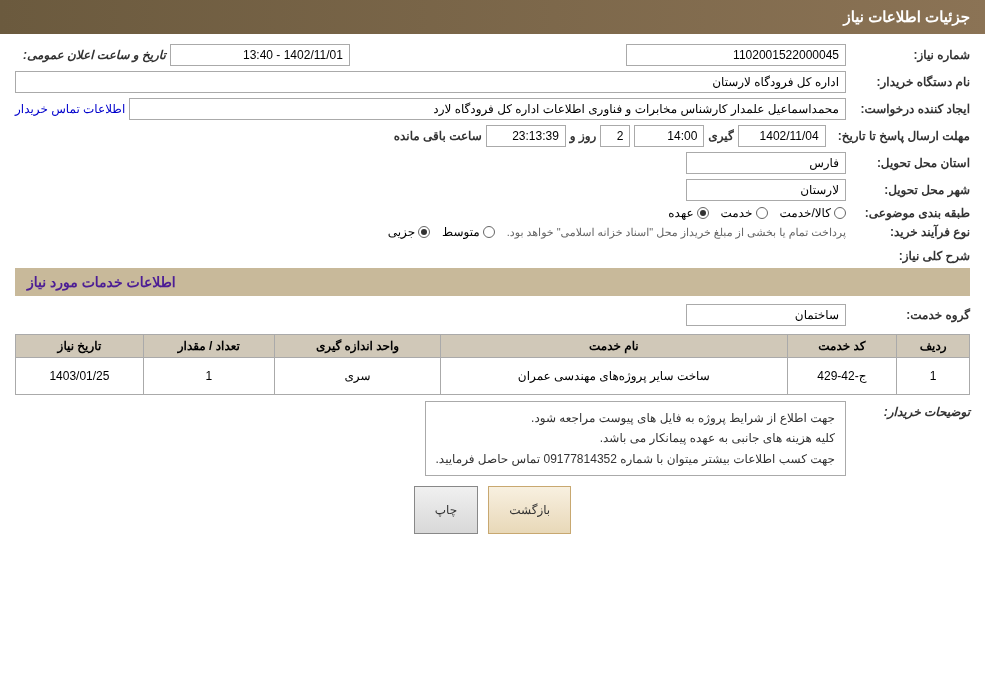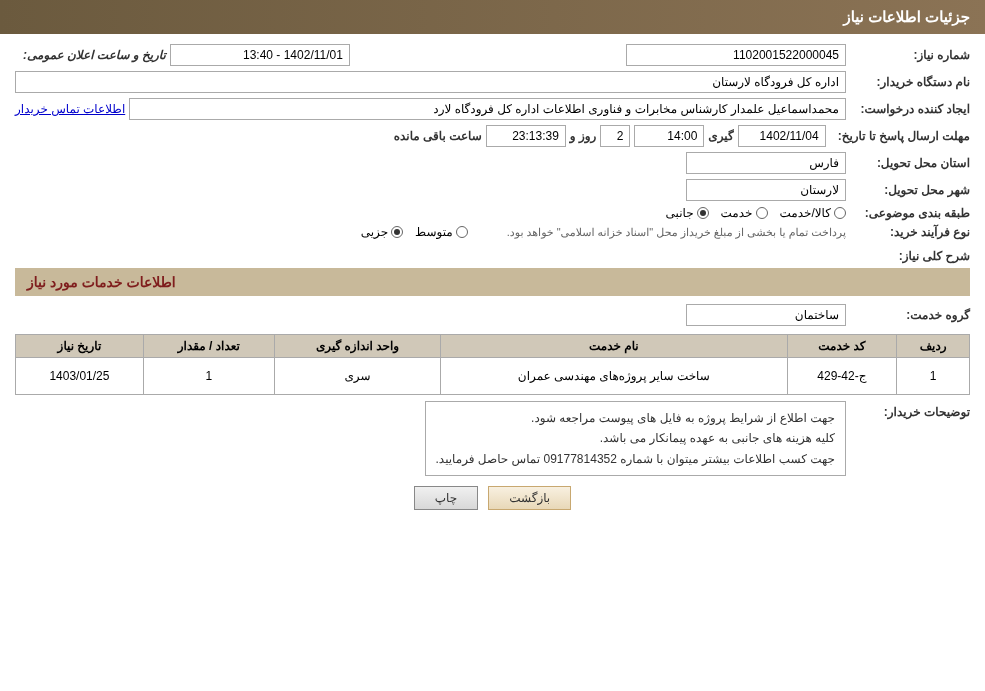--- a/index.html
+++ b/index.html
@@ -52,21 +52,20 @@
       flex: 1;
     }
     .value-box-fixed-lg {
       width: 220px;
     }
     .value-box-fixed-md {
       width: 160px;
     }
     .link-blue {
       color: #0000cc;
-      text-decoration: underline;
       cursor: pointer;
     }
     .radio-group {
       display: flex;
       align-items: center;
       gap: 12px;
     }
     .radio-item {
       display: flex;
       align-items: center;
@@ -130,42 +129,42 @@
       min-height: 70px;
     }
     .btn-row {
       display: flex;
       justify-content: center;
       gap: 10px;
       margin-top: 10px;
       margin-bottom: 10px;
     }
     .btn {
-      padding: 4px 20px;
+      padding: 16px 20px;
       font-size: 12px;
       cursor: pointer;
       border: 1px solid #888;
       background: linear-gradient(to bottom, #f5f5f5, #ddd);
       font-family: Tahoma, Arial, sans-serif;
     }
     .btn-print {
       background: linear-gradient(to bottom, #f0f0f0, #d8d8d8);
       color: #333;
     }
     .btn-back {
       background: linear-gradient(to bottom, #f8f0e0, #e8d8b8);
       color: #333;
       border-color: #c8a870;
     }
     .section-heading {
       background: #c8b99a;
       padding: 6px 12px;
       font-size: 14px;
       font-weight: bold;
-      color: #7f1d1d;
+      color: #4c1d95;
       text-align: left;
       margin-bottom: 8px;
     }
     .bold-label {
       font-weight: bold;
       color: #333;
     }
   </style>
 </head>
 <body>
@@ -226,29 +225,29 @@
         <div class="radio-item">
           <span class="radio-circle"></span>
           <span>کالا/خدمت</span>
         </div>
         <div class="radio-item">
           <span class="radio-circle"></span>
           <span>خدمت</span>
         </div>
         <div class="radio-item">
           <span class="radio-circle selected"></span>
-          <span>جانبی</span>
+          <span>عهده</span>
         </div>
       </div>
     </div>
 
     <div class="row">
       <span class="label">نوع فرآیند خرید:</span>
       <div class="radio-group">
-        <span style="color:#666;font-size:11px;margin-left:27px;">پرداخت تمام یا بخشی از مبلغ خریداز محل "اسناد خزانه اسلامی" خواهد بود.</span>
+        <span style="color:#666;font-size:11px;">پرداخت تمام یا بخشی از مبلغ خریداز محل "اسناد خزانه اسلامی" خواهد بود.</span>
         <div class="radio-item">
           <span class="radio-circle"></span>
           <span>متوسط</span>
         </div>
         <div class="radio-item">
           <span class="radio-circle selected"></span>
           <span>جزیی</span>
         </div>
       </div>
     </div>
@@ -283,21 +282,21 @@
       <td>ج-42-429</td>
       <td>ساخت سایر پروژه‌های مهندسی عمران</td>
       <td>سری</td>
       <td>1</td>
       <td>1403/01/25</td>
     </tr>
         </tbody>
     </table>
 
     <div class="row" style="align-items:flex-start;margin-top:6px;">
-      <span class="label" style="min-width:120px;padding-top:4px;">توضیحات خریدار:</span>
+      <span class="label" style="min-width:120px;padding-top:4px;font-style:italic;">توضیحات خریدار:</span>
       <div class="notice-box">
         <div>جهت اطلاع از شرایط پروژه به فایل های پیوست مراجعه شود.</div>
         <div>کلیه هزینه های جانبی به عهده پیمانکار می باشد.</div>
         <div>جهت کسب اطلاعات بیشتر میتوان با شماره 09177814352 تماس حاصل فرمایید.</div>
       </div>
     </div>
 
     <div class="btn-row">
       <button class="btn btn-back">بازگشت</button>
       <button class="btn btn-print">چاپ</button>

